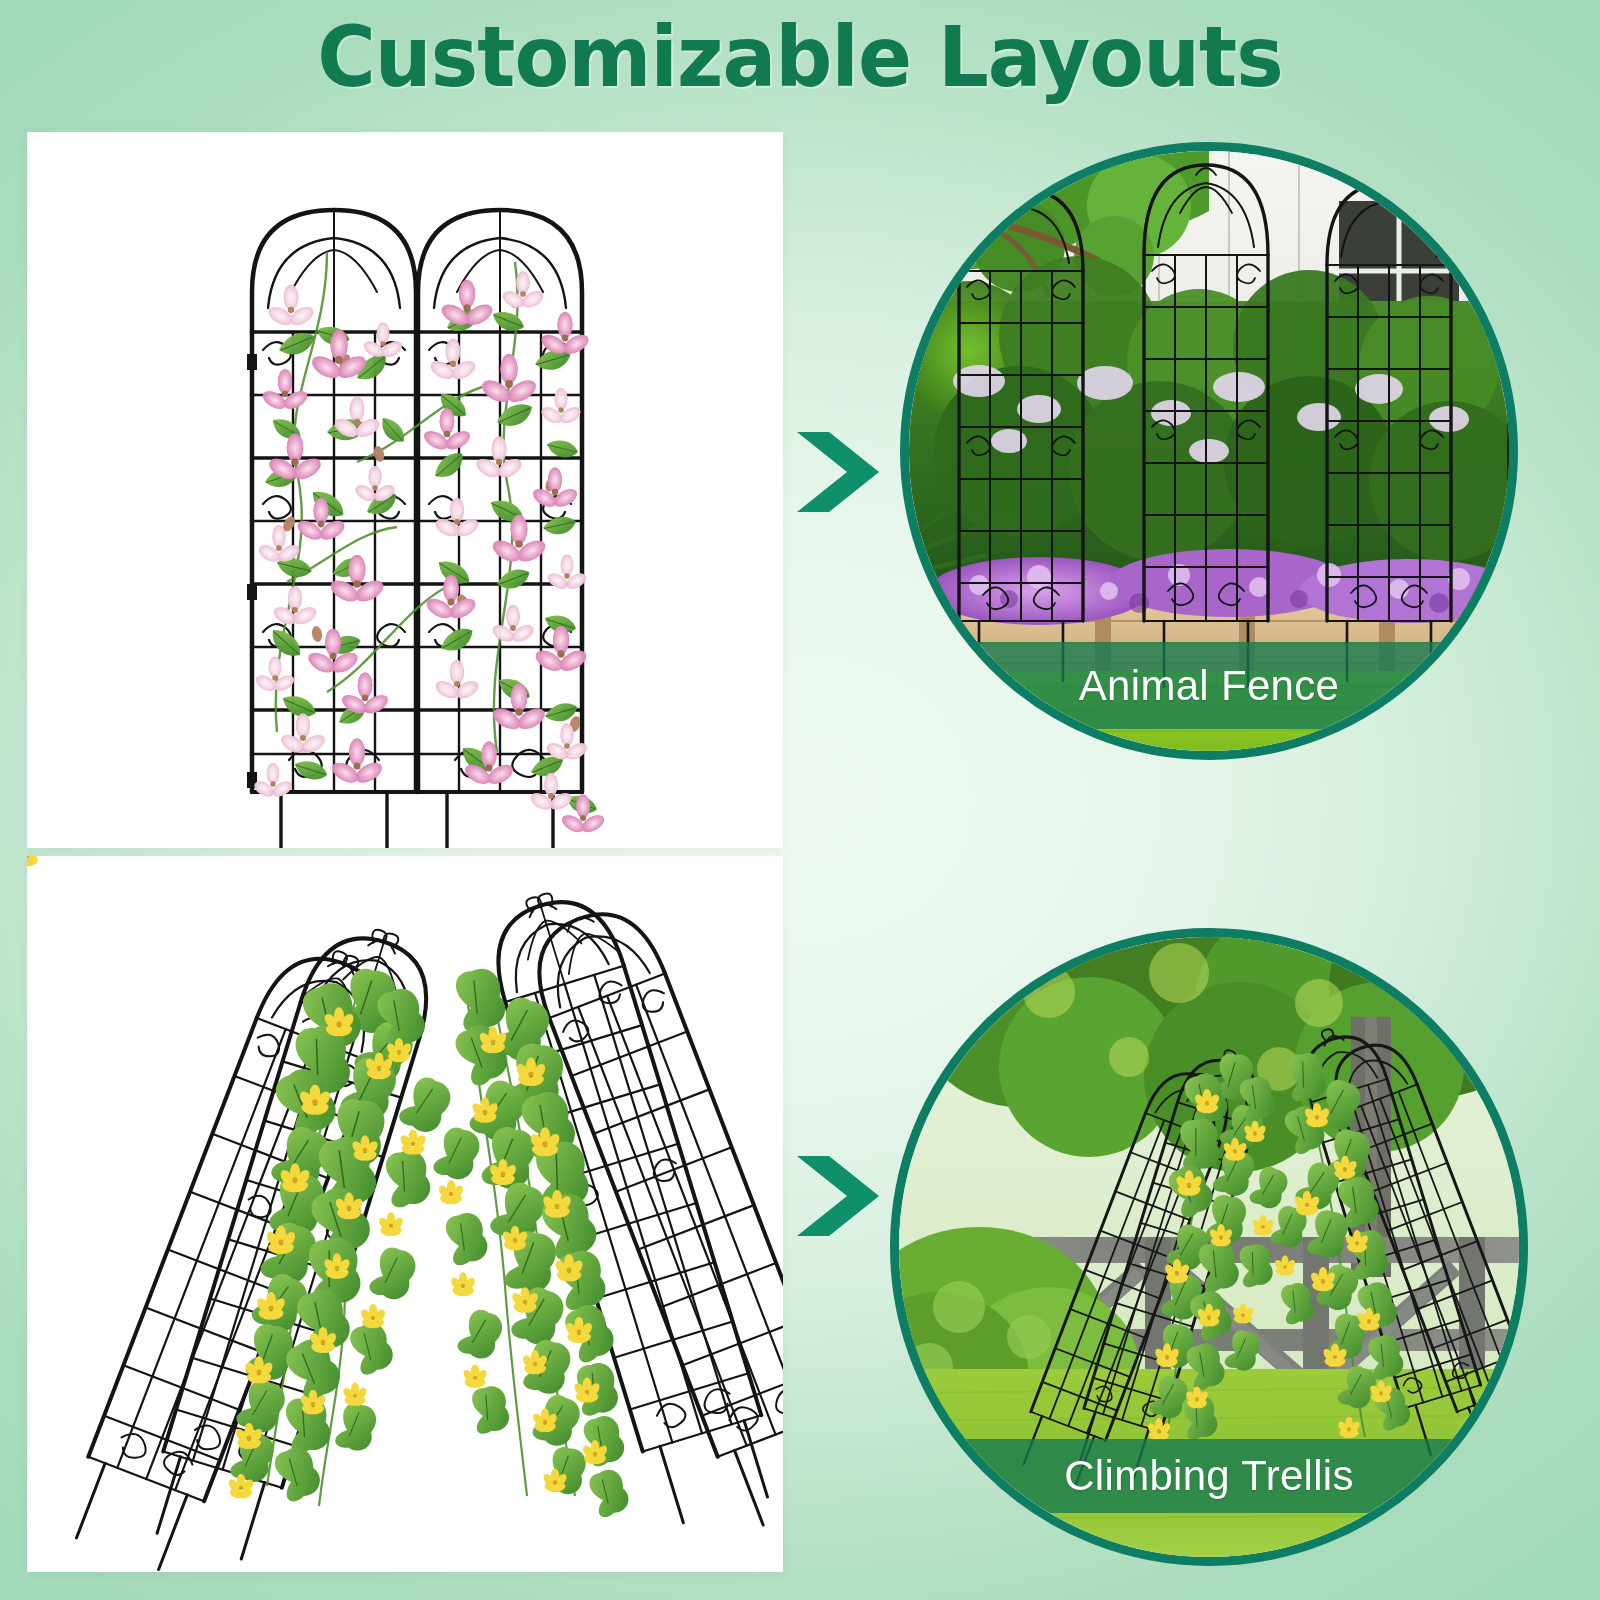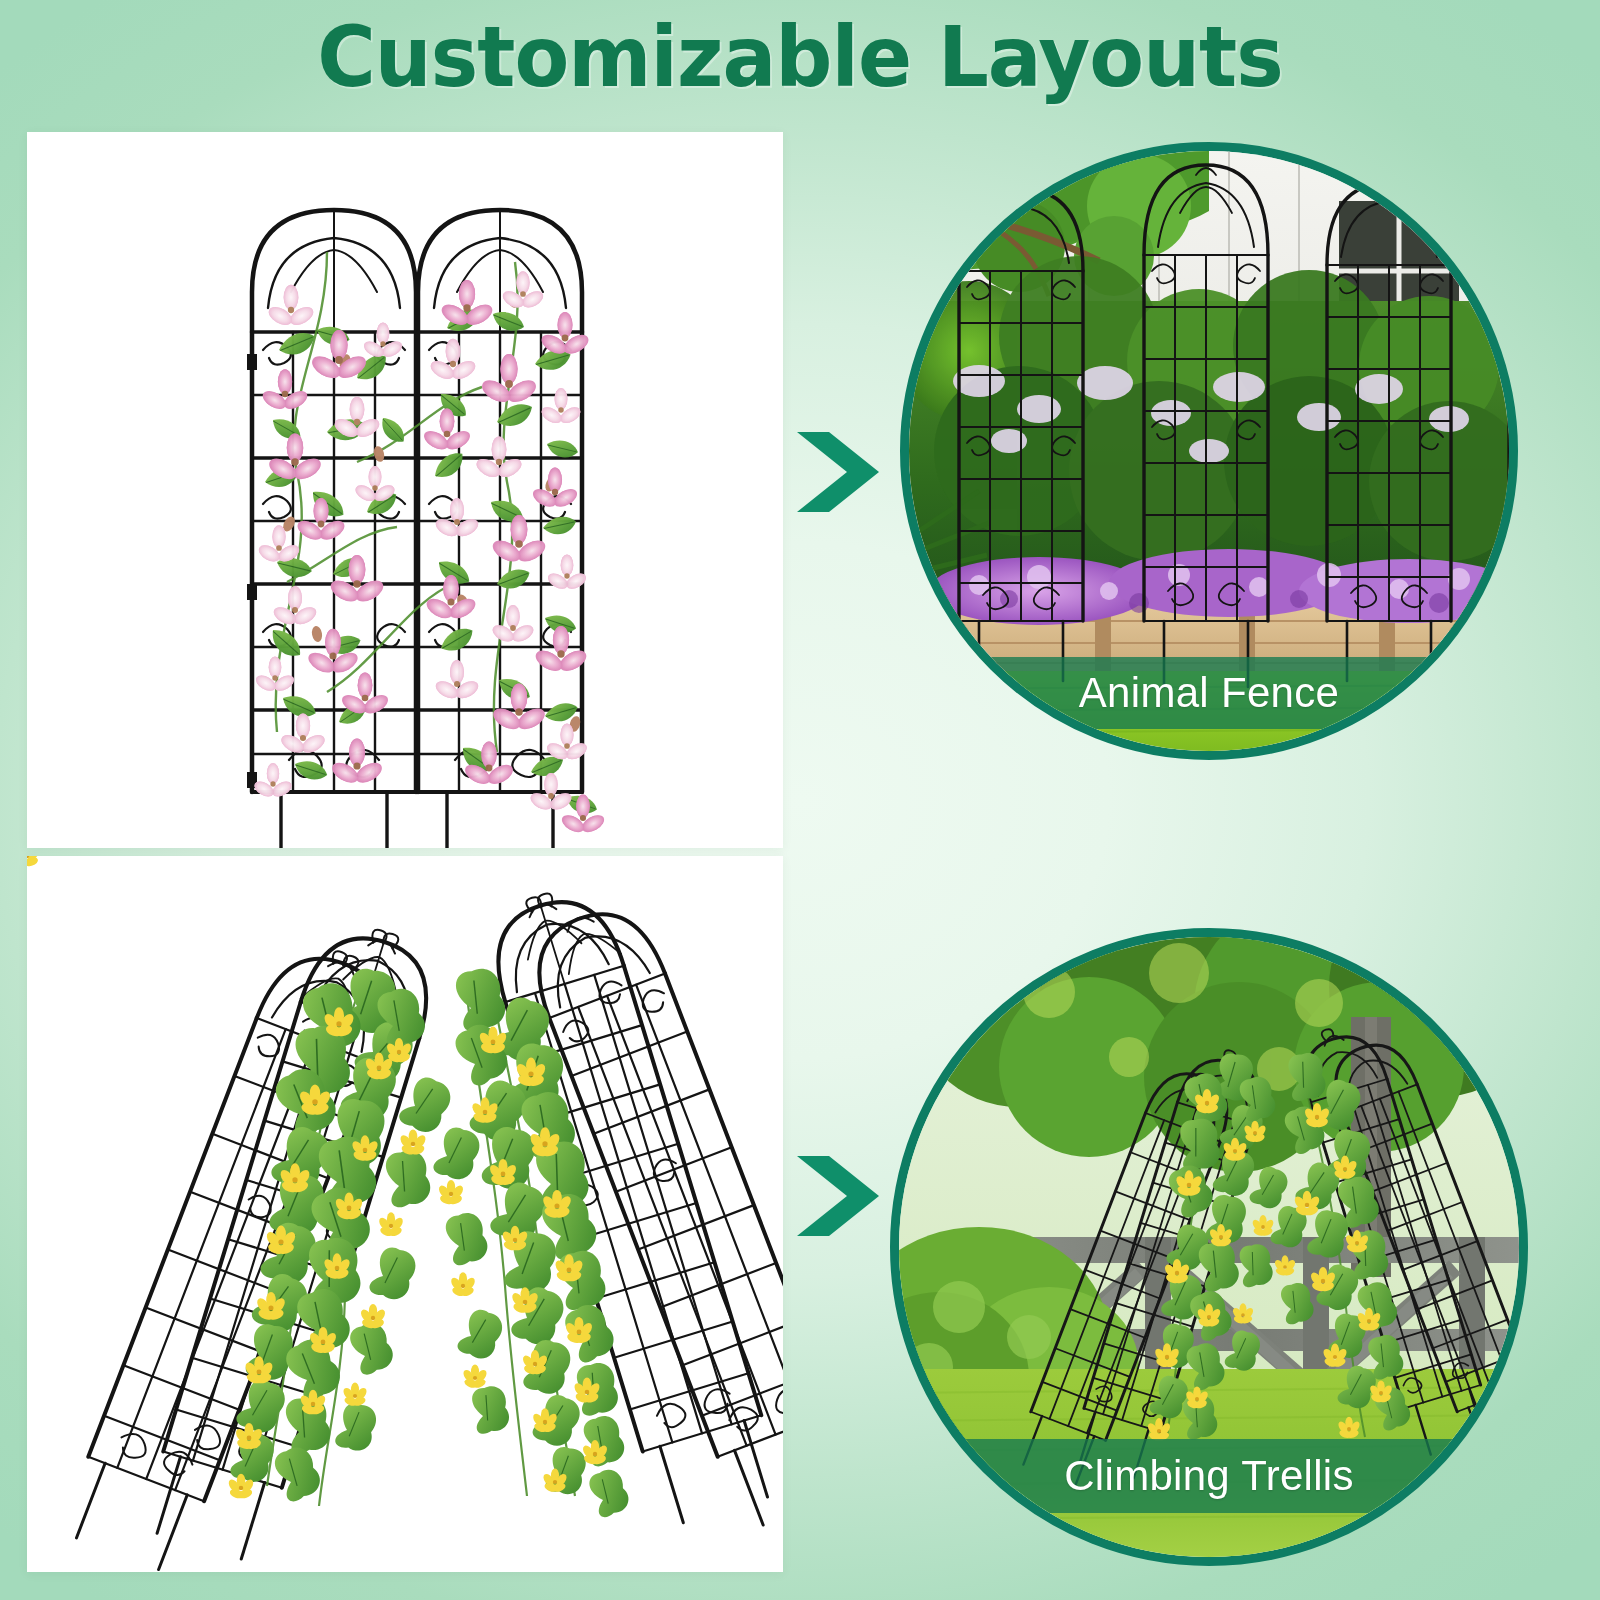--- a/index.html
+++ b/index.html
@@ -60,21 +60,21 @@
     background:rgba(20,122,80,.78);
     display:flex;align-items:center;justify-content:center;
   }
   .cap-band span{
     color:#ffffff;
     font-family:"Liberation Sans",sans-serif;
     font-size:42px;font-weight:400;letter-spacing:.3px;
     line-height:1;
     text-shadow:0 1px 2px rgba(0,0,0,.18);
   }
-  #band-top{bottom:22px;height:72px;}
+  #band-top{bottom:22px;height:87px;}
   #band-bottom{bottom:44px;height:74px;}
 </style>
 </head>
 <body>
 
 <div id="stage">
 
   <div id="title">Customizable Layouts</div>
 
   <div class="panel" id="panel-top">

